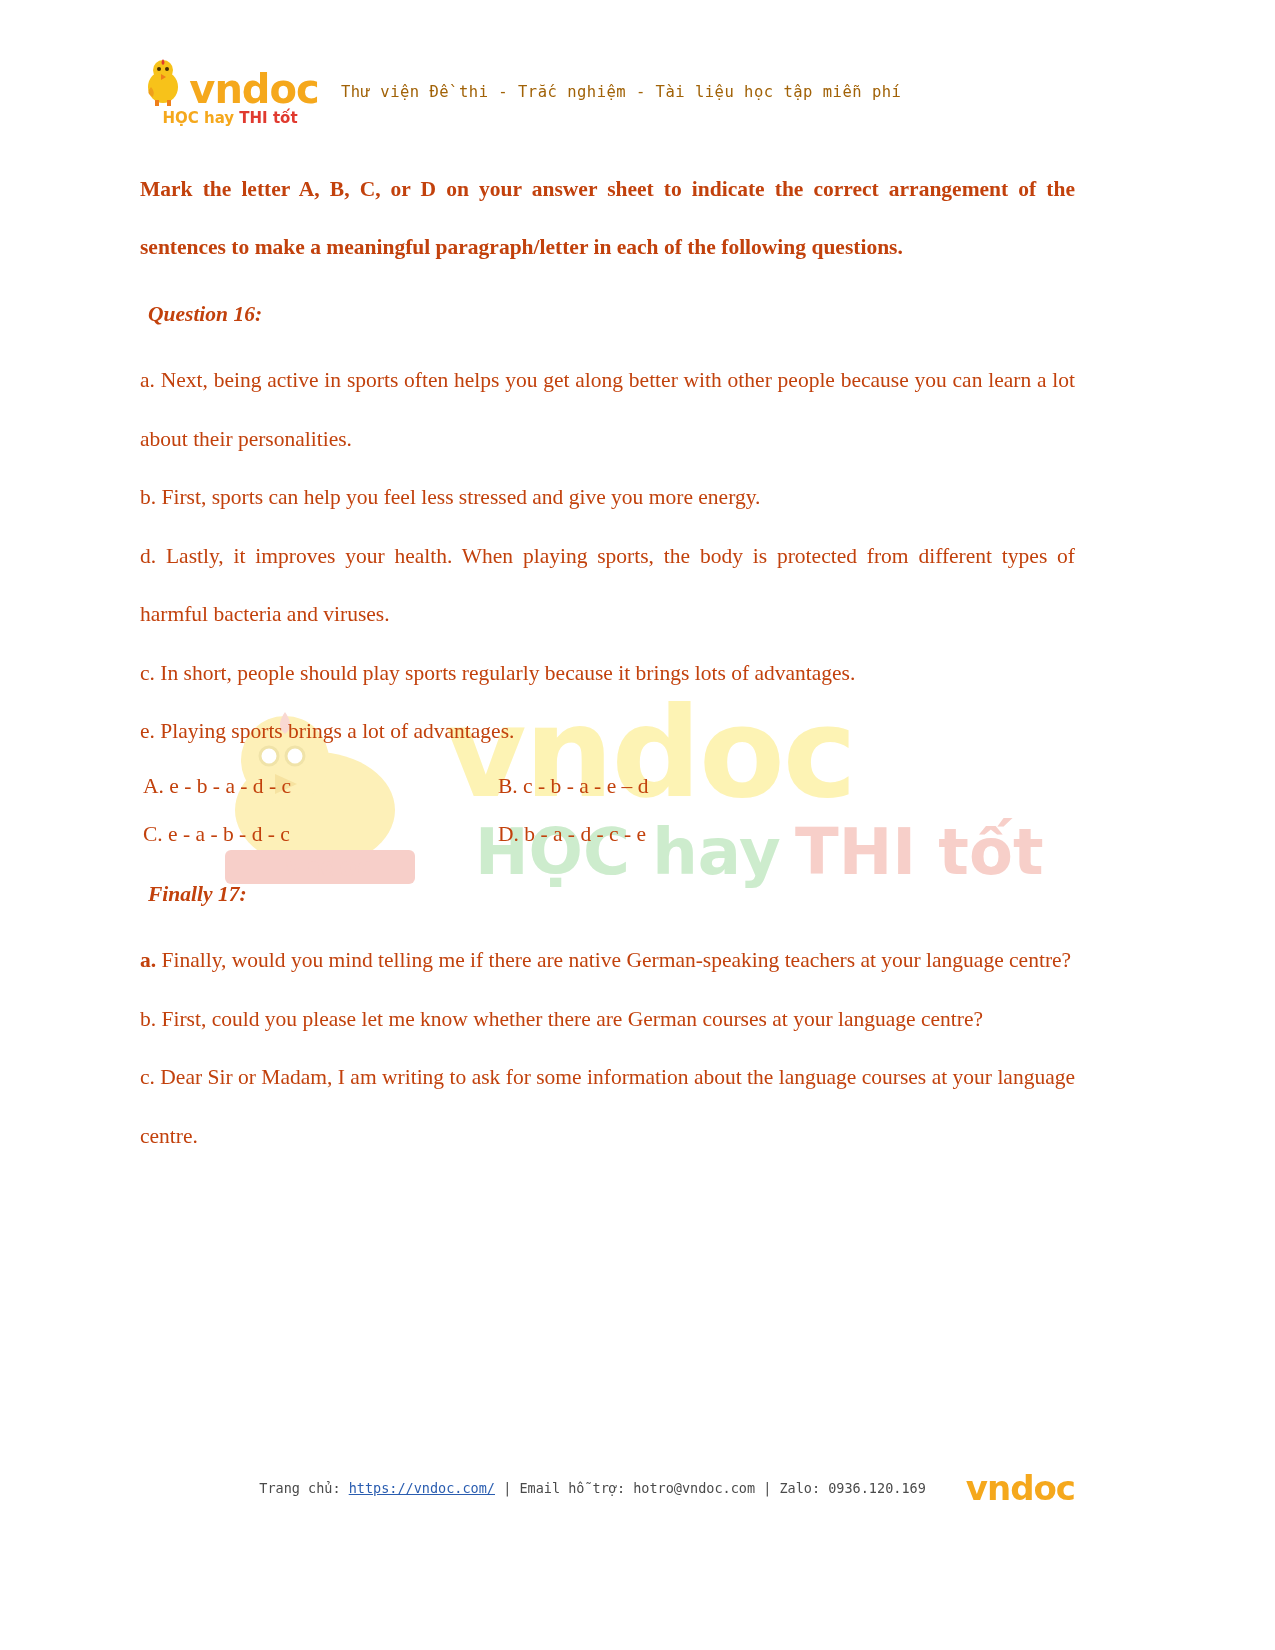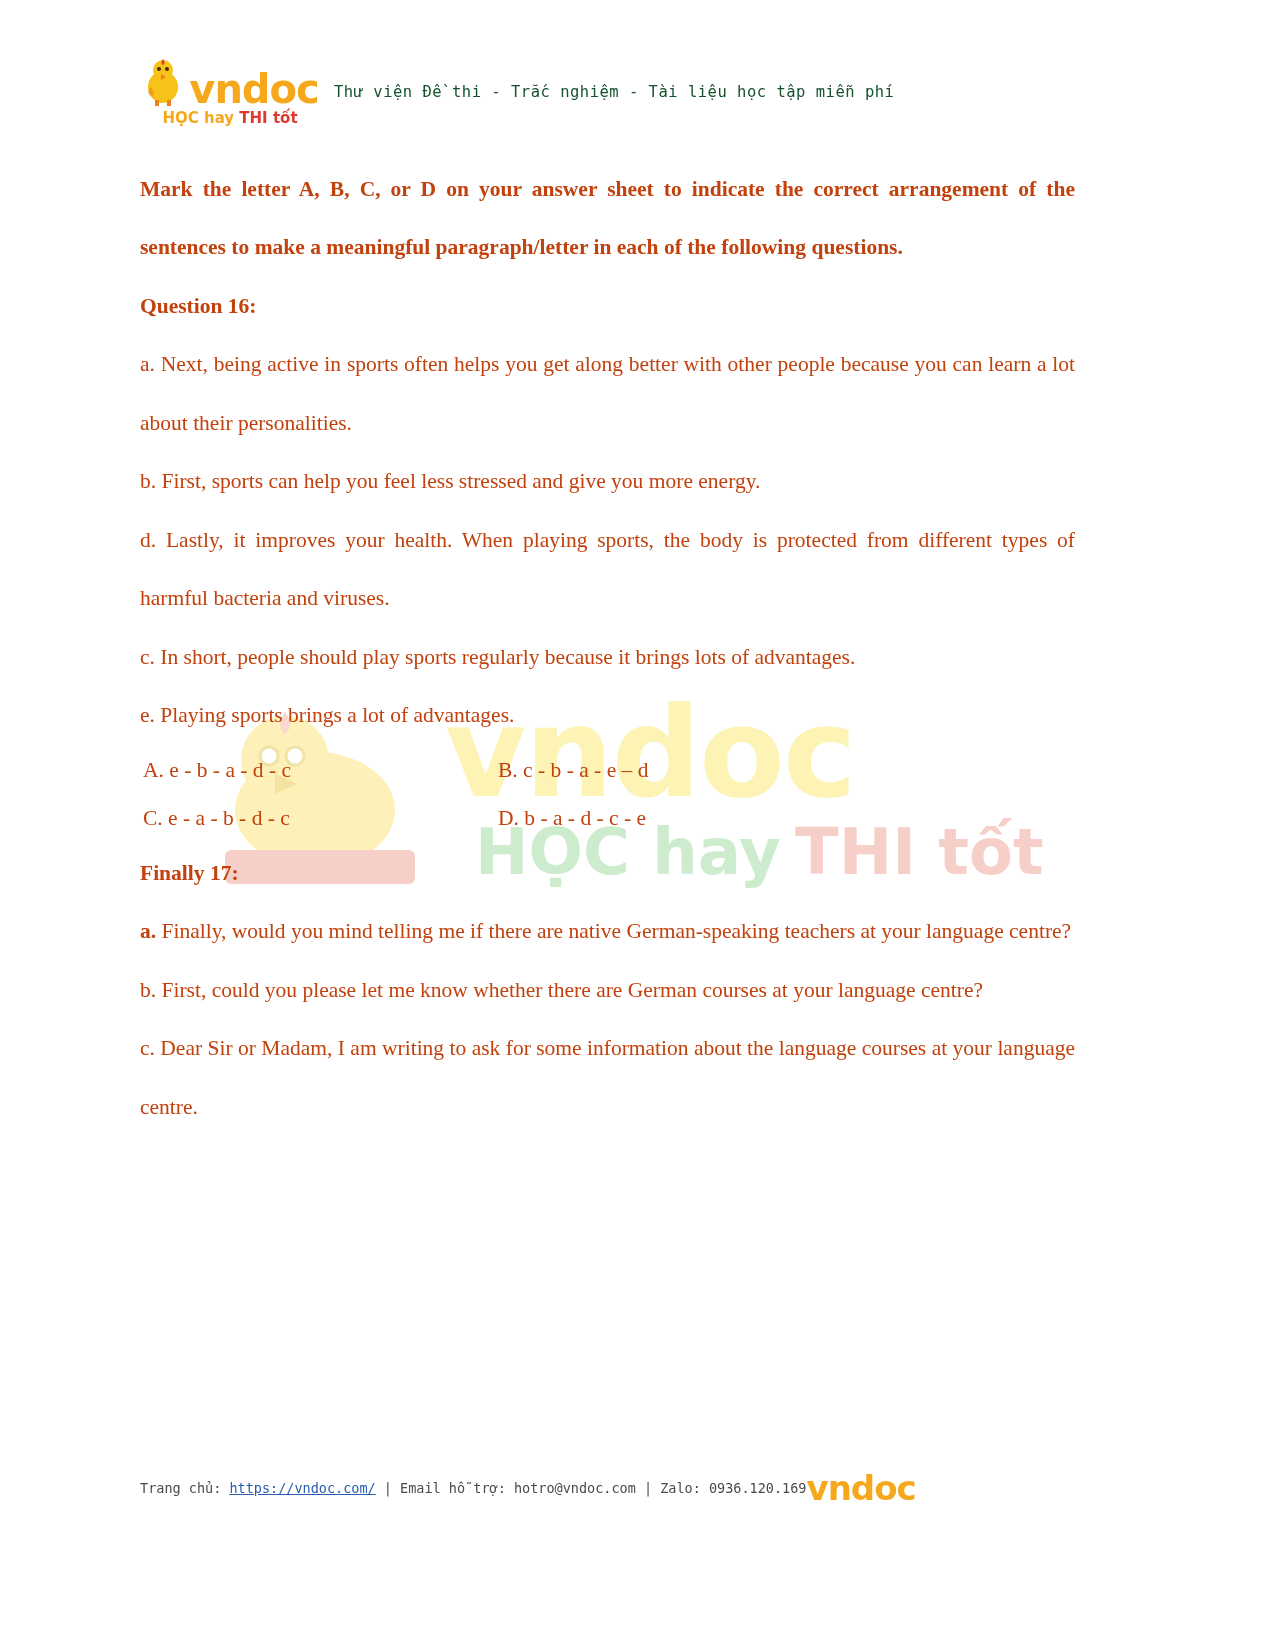--- a/index.html
+++ b/index.html
@@ -57,23 +57,23 @@
     font-weight: bold;
     margin-top: 2px;
     letter-spacing: 0px;
   }
   .logo-sub .hh { color: #f5a81c; }
   .logo-sub .tt { color: #e03a2f; }
 
   .header-tagline {
     font-family: "DejaVu Sans Mono", monospace;
     font-size: 15.5px;
-    color: #14532d;
+    color: #a16207;
     letter-spacing: 0.5px;
-    margin-left: 14px;
+    margin-left: 21px;
     white-space: nowrap;
   }
 
   
   .content {
     position: absolute;
     left: 140px;
     top: 160px;
     width: 935px;
     font-size: 21.5px;
@@ -84,21 +84,22 @@
     margin: 0 0 0 0;
     text-align: justify;
     line-height: 2.72;
   }
   .para.bold {
     font-weight: bold;
   }
   .qhead {
     font-weight: bold;
     line-height: 2.72;
-    margin: 0;
+    margin: 8px;
+    font-style: italic;
   }
   .item {
     line-height: 2.72;
     margin: 0;
     text-align: justify;
   }
   .item-justify {
     text-align: justify;
     text-align-last: left;
   }
@@ -170,21 +171,22 @@
 
   
   .footer {
     position: absolute;
     left: 140px;
     top: 1468px;
     width: 935px;
     border-top: 0px;
     display: flex;
     align-items: center;
-    justify-content: flex-start;
+    justify-content: flex-end;
+    gap: 40px;
   }
   .footer-text {
     font-family: "DejaVu Sans Mono", monospace;
     font-size: 13.5px;
     color: #4a4a4a;
     letter-spacing: 0px;
     white-space: nowrap;
   }
   .footer-text a {
     color: #2a5db0;

